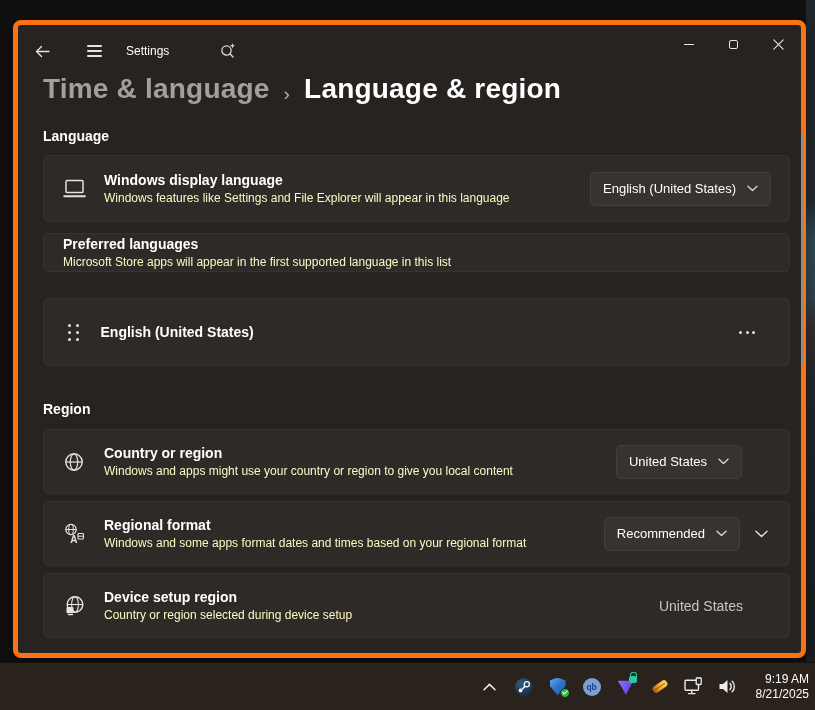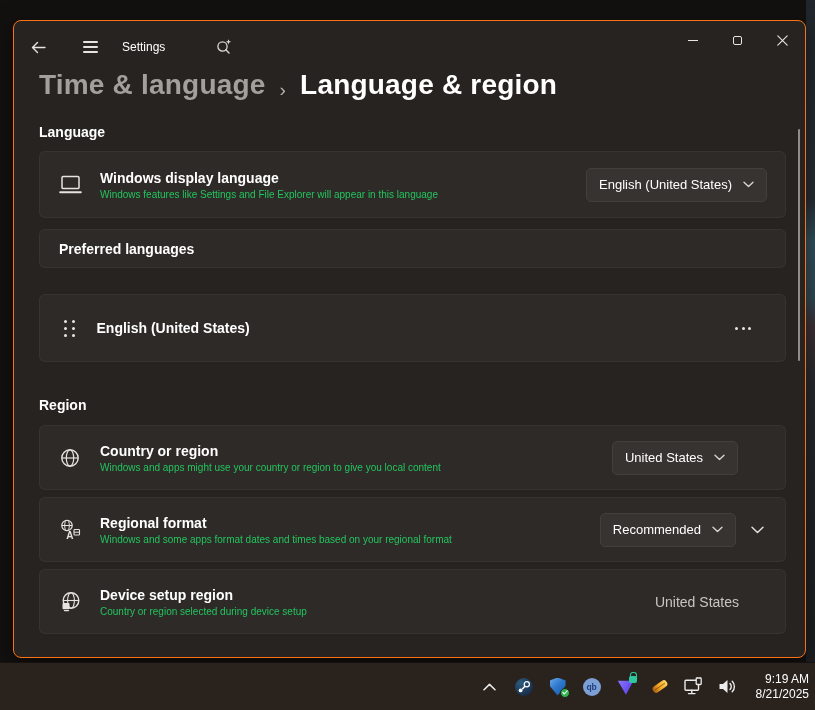--- a/index.html
+++ b/index.html
@@ -18,21 +18,21 @@
     background:linear-gradient(180deg,
       #20262b 0%, #252b31 16%, #272d33 28%,
       #33505c 34%, #314954 42%, #3d3036 46%,
       #272a2e 54%, #1f2225 78%, #1c1e20 100%);
   }
 
   
   .window {
     position:absolute; left:13px; top:20px; width:793px; height:638px;
     background:#272321;
-    border:1px solid #f97316;
+    border:5px solid #f97316;
     border-radius:8px;
     box-shadow:0 8px 24px rgba(0,0,0,0.5);
   }
 
   .titlebar {
     position:absolute; left:0; top:0; width:100%; height:52px;
     display:flex; align-items:center; padding-left:10px;
   }
   .tb-btn {
     background:transparent; border:none; width:28px; height:30px;
@@ -79,21 +79,21 @@
   .card4 { top:404px; height:65px; }
   .card5 { top:476px; height:65px; }
   .card6 { top:548px; height:65px; }
 
   .card .icon-cell {
     width:60px; display:flex; align-items:center; justify-content:center;
     color:#e6e3e0; flex:0 0 60px;
   }
   .card .texts { display:flex; flex-direction:column; gap:3px; min-width:0; }
   .card .row-title { font-size:14px; color:#ffffff;font-weight:bold; }
-  .card .row-sub { font-size:10px; color:#22c55e; }
+  .card .row-sub { font-size:12px; color:#fef9c3; }
   .card2 .texts { margin-left:19px; }
 
   .spacer { flex:1; }
 
   .dropdown {
     display:inline-flex; align-items:center; gap:11px;
     height:34px; padding:0 12px 0 12px;
     background:#373330; border:1px solid #433f3b; border-radius:5px;
     color:#ffffff; font-size:13px; cursor:pointer; white-space:nowrap;
   }
@@ -258,20 +258,21 @@
         <span>English (United States)</span>
         <svg width="11" height="7" viewBox="0 0 11 7">
           <path d="M1 1.2 L5.5 5.6 L10 1.2" fill="none" stroke="#d6d3d0" stroke-width="1.4" stroke-linecap="round" stroke-linejoin="round"></path>
         </svg>
       </button>
     </div>
 
     <div class="card card2">
       <div class="texts">
         <span class="row-title">Preferred languages</span>
+        <span class="row-sub">Microsoft Store apps will appear in the first supported language in this list</span>
       </div>
       <span class="spacer"></span>
     </div>
 
     <div class="card card3">
       <span class="drag-handle">
         <i></i>
           <i></i>
           <i></i>
           <i></i>

